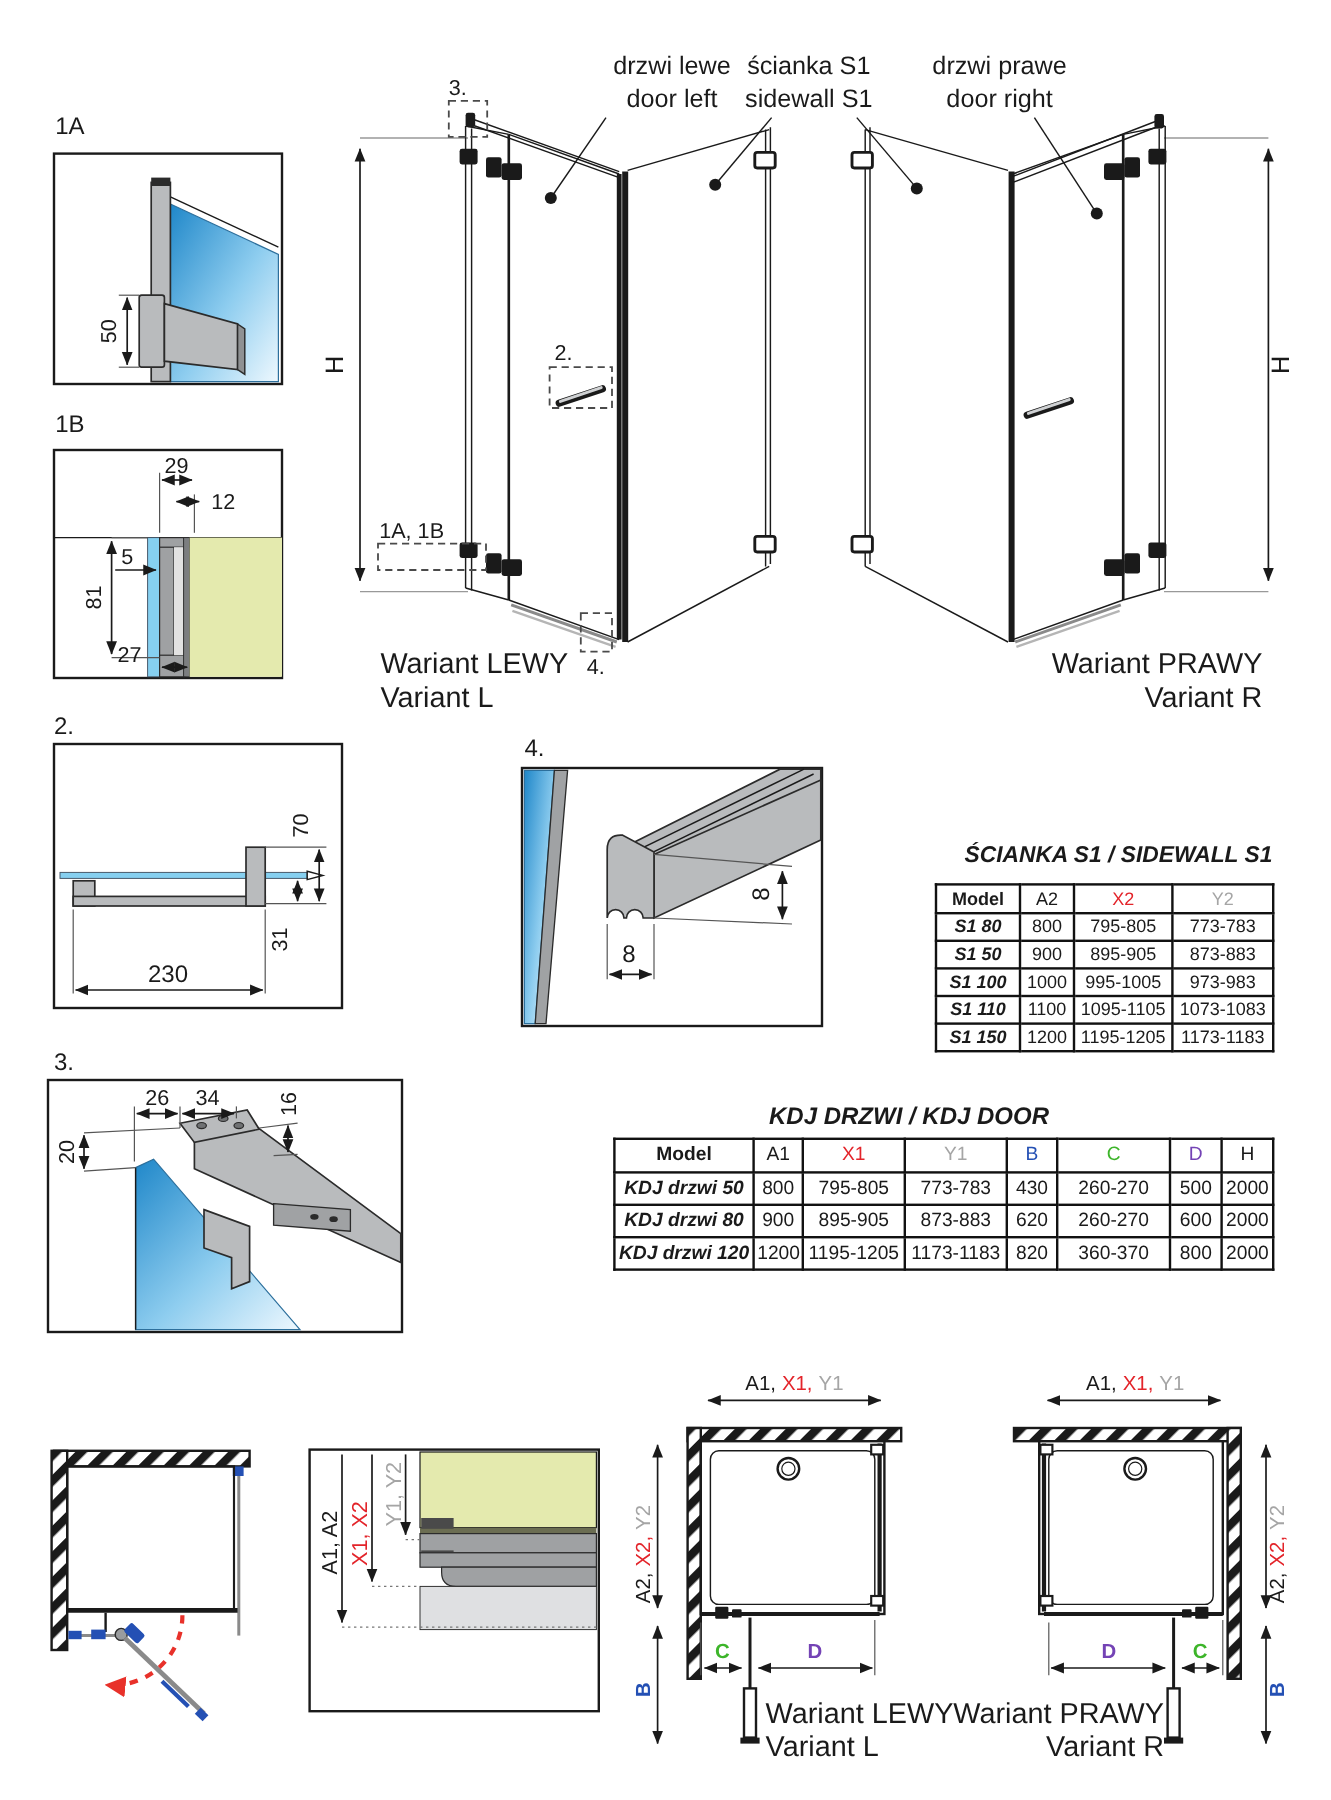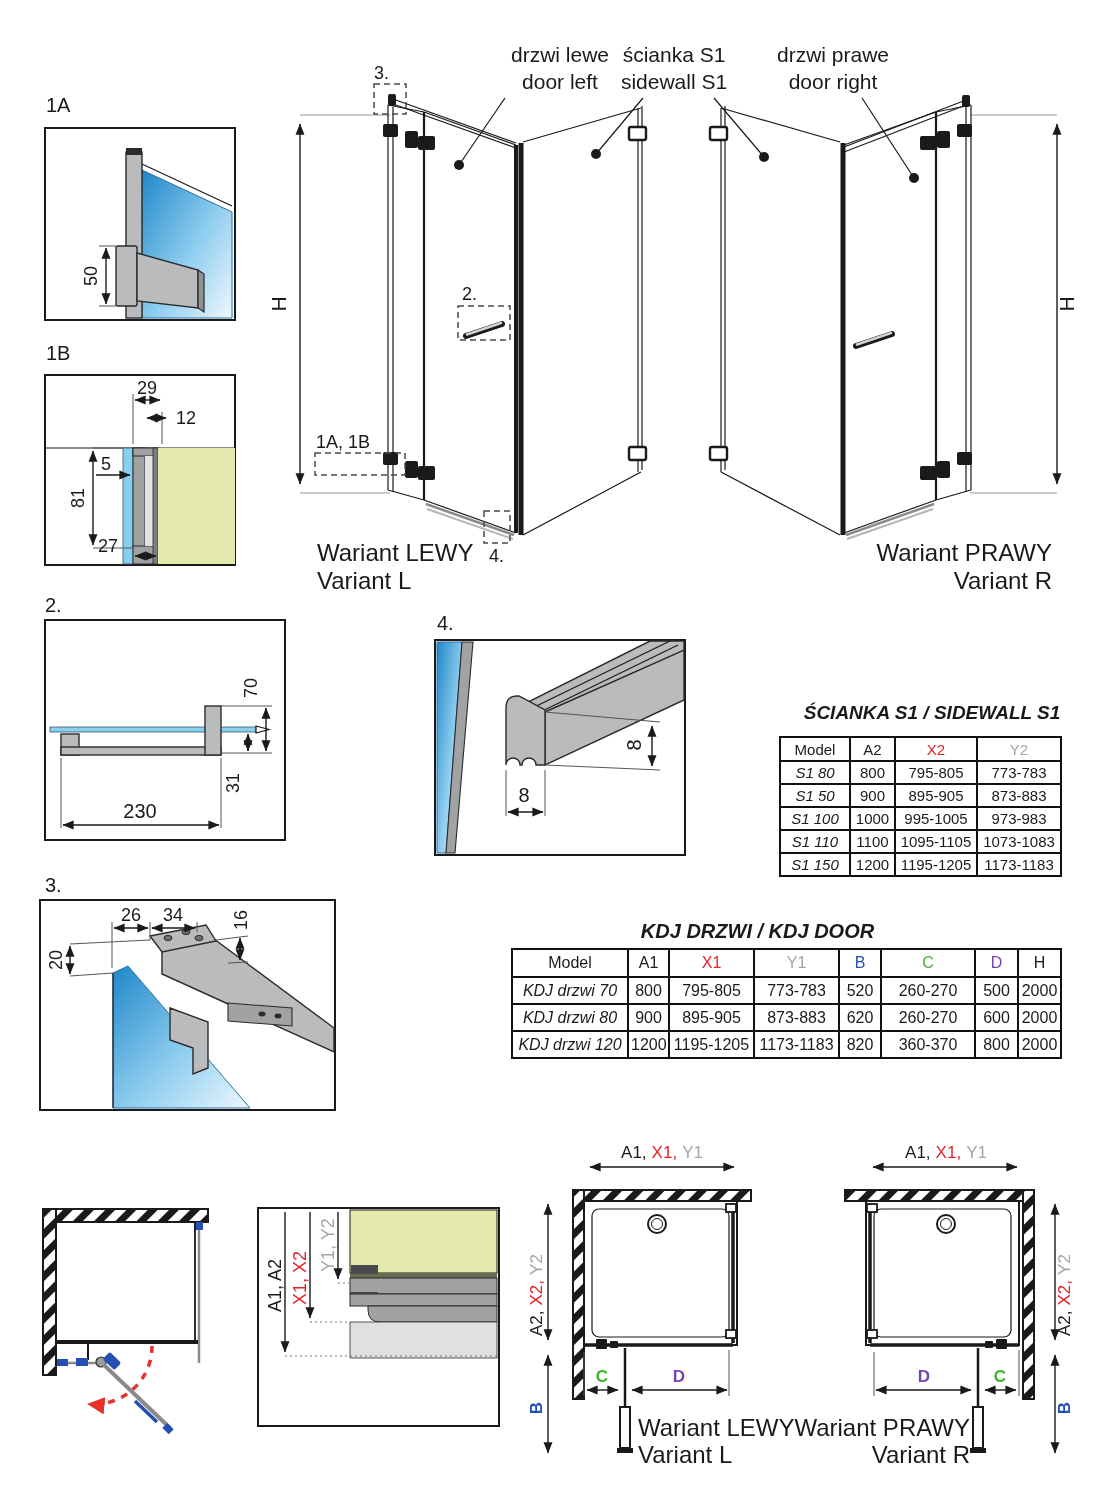--- a/index.html
+++ b/index.html
@@ -24,30 +24,30 @@
   .c-red{fill:var(--red,#e3242a)} .c-gray{fill:var(--gray,#a5a5a5)}
   .c-blue{fill:var(--blue,#2450b4)} .c-green{fill:var(--green,#3db52a)}
   .c-purple{fill:var(--purple,#7443b5)}
   .hw{fill:#1a1a1a}
   
   .tbl-wrap{position:absolute;}
   .tbl-title{font-weight:bold;font-style:italic;text-align:center;white-space:nowrap;}
   table{border-collapse:collapse;table-layout:fixed;background:#fff;}
   table,th,td{border:2px solid #111;}
   th,td{text-align:center;vertical-align:middle;padding:0 2px;overflow:hidden;white-space:nowrap;}
-  td.model{font-weight:normal;font-style:italic;}
+  td.model{font-weight:bold;font-style:italic;}
   #sidewall-table table{width:281px;}
   #sidewall-table th{font-size:15px;height:22px;}
   #sidewall-table td{font-size:15px;height:21px;}
   #sidewall-table .tbl-title{font-size:19px;margin-bottom:12px;}
   #door-table table{width:549px;}
   #door-table th{font-size:16px;height:26px;}
   #door-table td{font-size:16px;height:25px;}
   #door-table .tbl-title{font-size:20px;margin-bottom:5px;}
-  th{font-weight:normal}
+  th{font-weight:bold}
   th.plainhdr{font-weight:normal}
 </style>
 </head>
 <body>
 
 <div class="canvas">
 
 <svg width="1109" height="1500" viewBox="0 0 1109 1500">
 <defs>
   <marker id="ma" viewBox="0 0 10 10" refX="9.5" refY="5" markerWidth="8" markerHeight="8" orient="auto-start-reverse">
@@ -454,25 +454,25 @@
       <th>Model</th>
       <th class="plainhdr">A1</th>
       <th class="plainhdr" style="color:var(--red,#e3242a)">X1</th>
       <th class="plainhdr" style="color:var(--gray,#a5a5a5)">Y1</th>
       <th class="plainhdr" style="color:var(--blue,#2450b4)">B</th>
       <th class="plainhdr" style="color:var(--green,#3db52a)">C</th>
       <th class="plainhdr" style="color:var(--purple,#7443b5)">D</th>
       <th class="plainhdr">H</th>
     </tr>
     <tr>
-            <td class="model">KDJ drzwi 70</td>
+            <td class="model">KDJ drzwi 50</td>
             <td>800</td>
             <td>795-805</td>
             <td>773-783</td>
-            <td>520</td>
+            <td>430</td>
             <td>260-270</td>
             <td>500</td>
             <td>2000</td>
           </tr>
     <tr>
             <td class="model">KDJ drzwi 80</td>
             <td>900</td>
             <td>895-905</td>
             <td>873-883</td>
             <td>620</td>

